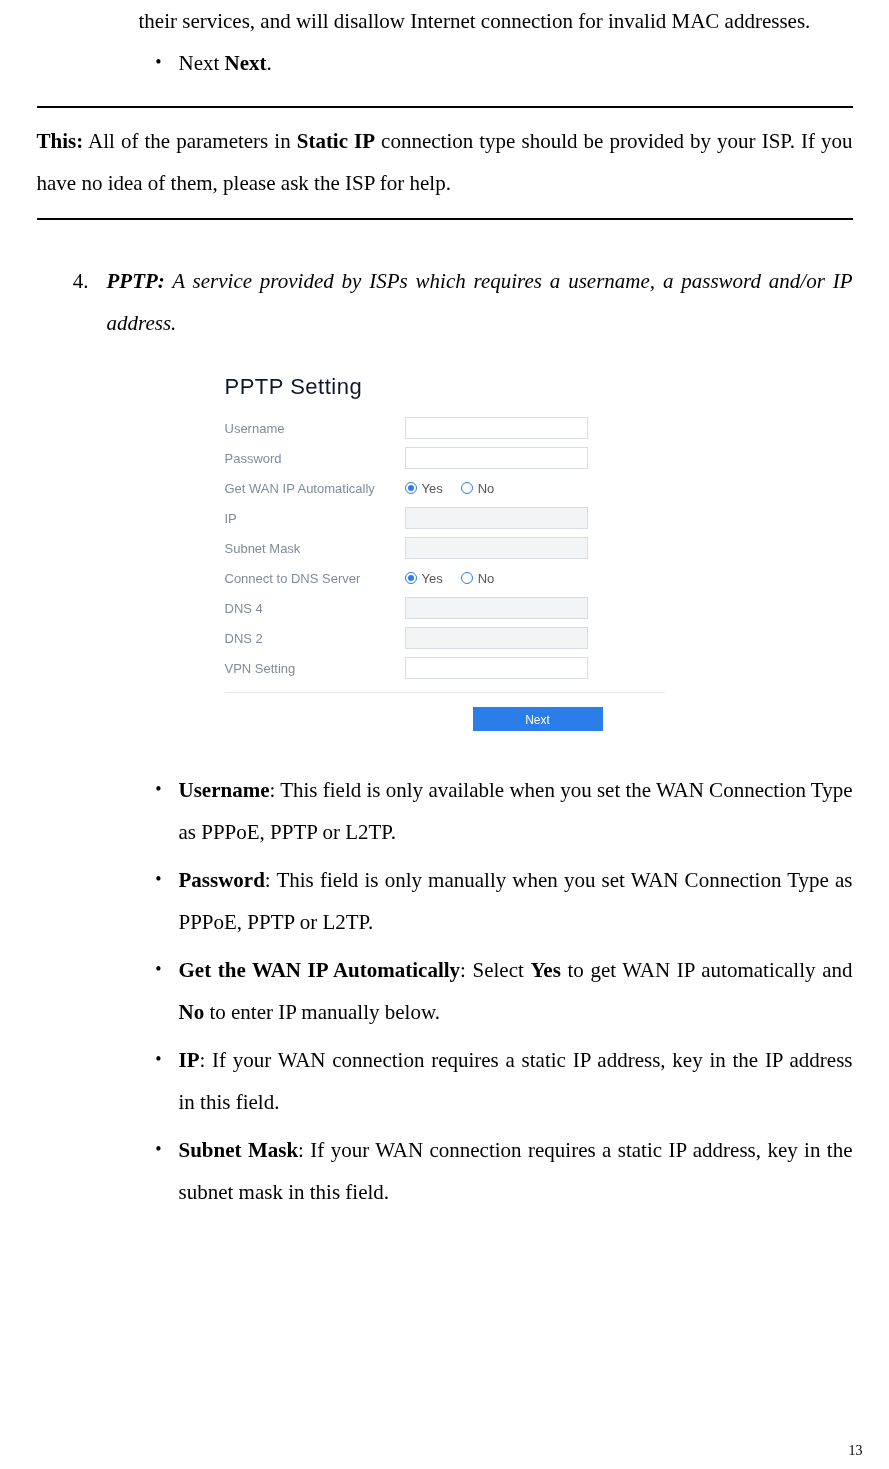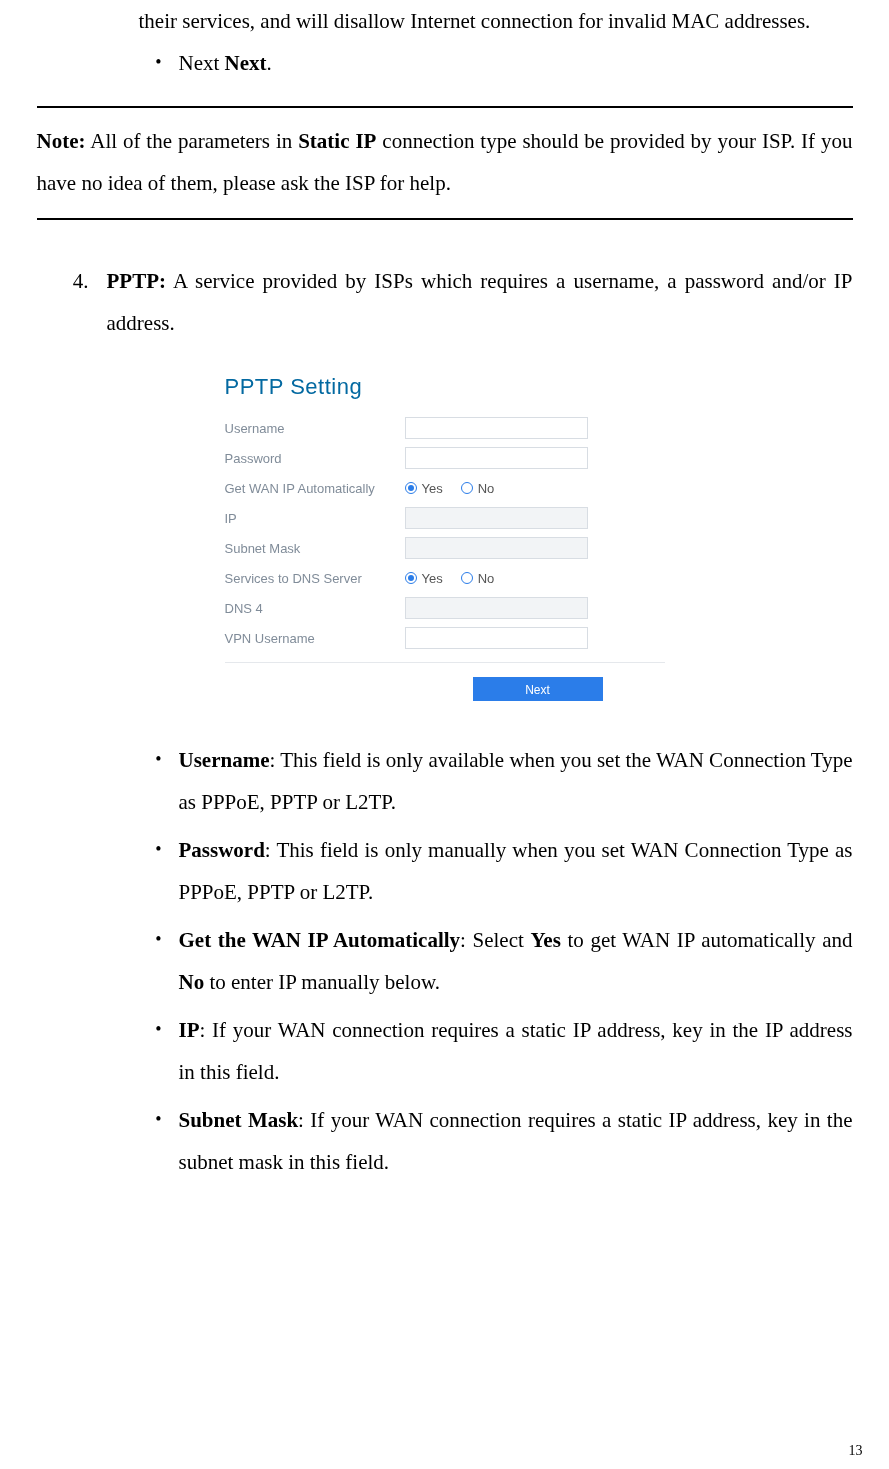--- a/index.html
+++ b/index.html
@@ -51,34 +51,35 @@
   }
   .numbered-row .num {
     flex: 0 0 70px;
     text-align: right;
     padding-right: 18px;
     box-sizing: border-box;
   }
   .numbered-row .txt {
     flex: 1 1 auto;
     text-align: justify;
+    font-style: italic;
   }
   
   .figure {
     width: 440px;
     margin: 20px auto 28px auto;
     font-family: "Segoe UI", Arial, sans-serif;
     color: #666;
     font-size: 13px;
     background: #fff;
     padding: 10px 4px;
   }
   .figure .fig-title {
     font-size: 22px;
-    color: #0369a1;
+    color: #0f172a;
     font-weight: 400;
     margin-bottom: 14px;
     letter-spacing: 0.5px;
   }
   .figure .frow {
     display: flex;
     align-items: center;
     height: 28px;
     margin-bottom: 2px;
   }
@@ -162,21 +163,21 @@
     <div class="bullet-row">
       <div class="dot">•</div>
       <div class="txt">
         <span>Next </span><b>Next</b><span>.</span>
       </div>
     </div>
   </div>
 
   <div class="note-box prose">
     <span style="text-align:justify; display:block">
-      <b>Note:</b><span> All of the parameters in </span><b>Static IP</b><span> connection type should be provided by your ISP. If you have no idea of them, please ask the ISP for help.</span>
+      <b>This:</b><span> All of the parameters in </span><b>Static IP</b><span> connection type should be provided by your ISP. If you have no idea of them, please ask the ISP for help.</span>
     </span>
   </div>
 
   <div class="prose numbered-row">
     <div class="num">4.</div>
     <div class="txt">
       <b>PPTP:</b><span> A service provided by ISPs which requires a username, a password and/or IP address.</span>
     </div>
   </div>
 
@@ -206,38 +207,42 @@
     </div>
     <div class="frow">
       <div class="flabel">IP</div>
       <input class="finput disabled" type="text" style="">
     </div>
     <div class="frow">
       <div class="flabel">Subnet Mask</div>
       <input class="finput disabled" type="text" style="">
     </div>
     <div class="frow">
-      <div class="flabel">Services to DNS Server</div>
+      <div class="flabel">Connect to DNS Server</div>
       <div class="radios">
         <span class="radio">
             <span class="ring filled"></span>
             <span>Yes</span>
           </span>
         <span class="radio">
             <span class="ring"></span>
             <span>No</span>
           </span>
       </div>
     </div>
     <div class="frow">
       <div class="flabel">DNS 4</div>
       <input class="finput disabled" type="text" style="">
     </div>
     <div class="frow">
-      <div class="flabel">VPN Username</div>
+      <div class="flabel">DNS 2</div>
+      <input class="finput disabled" type="text" style="">
+    </div>
+    <div class="frow">
+      <div class="flabel">VPN Setting</div>
       <input class="finput" type="text" style="">
     </div>
 
     <div class="fig-divider"></div>
     <button class="next-btn">Next</button>
   </div>
 
   <div class="indent-block prose">
 
     <div class="bullet-row">

